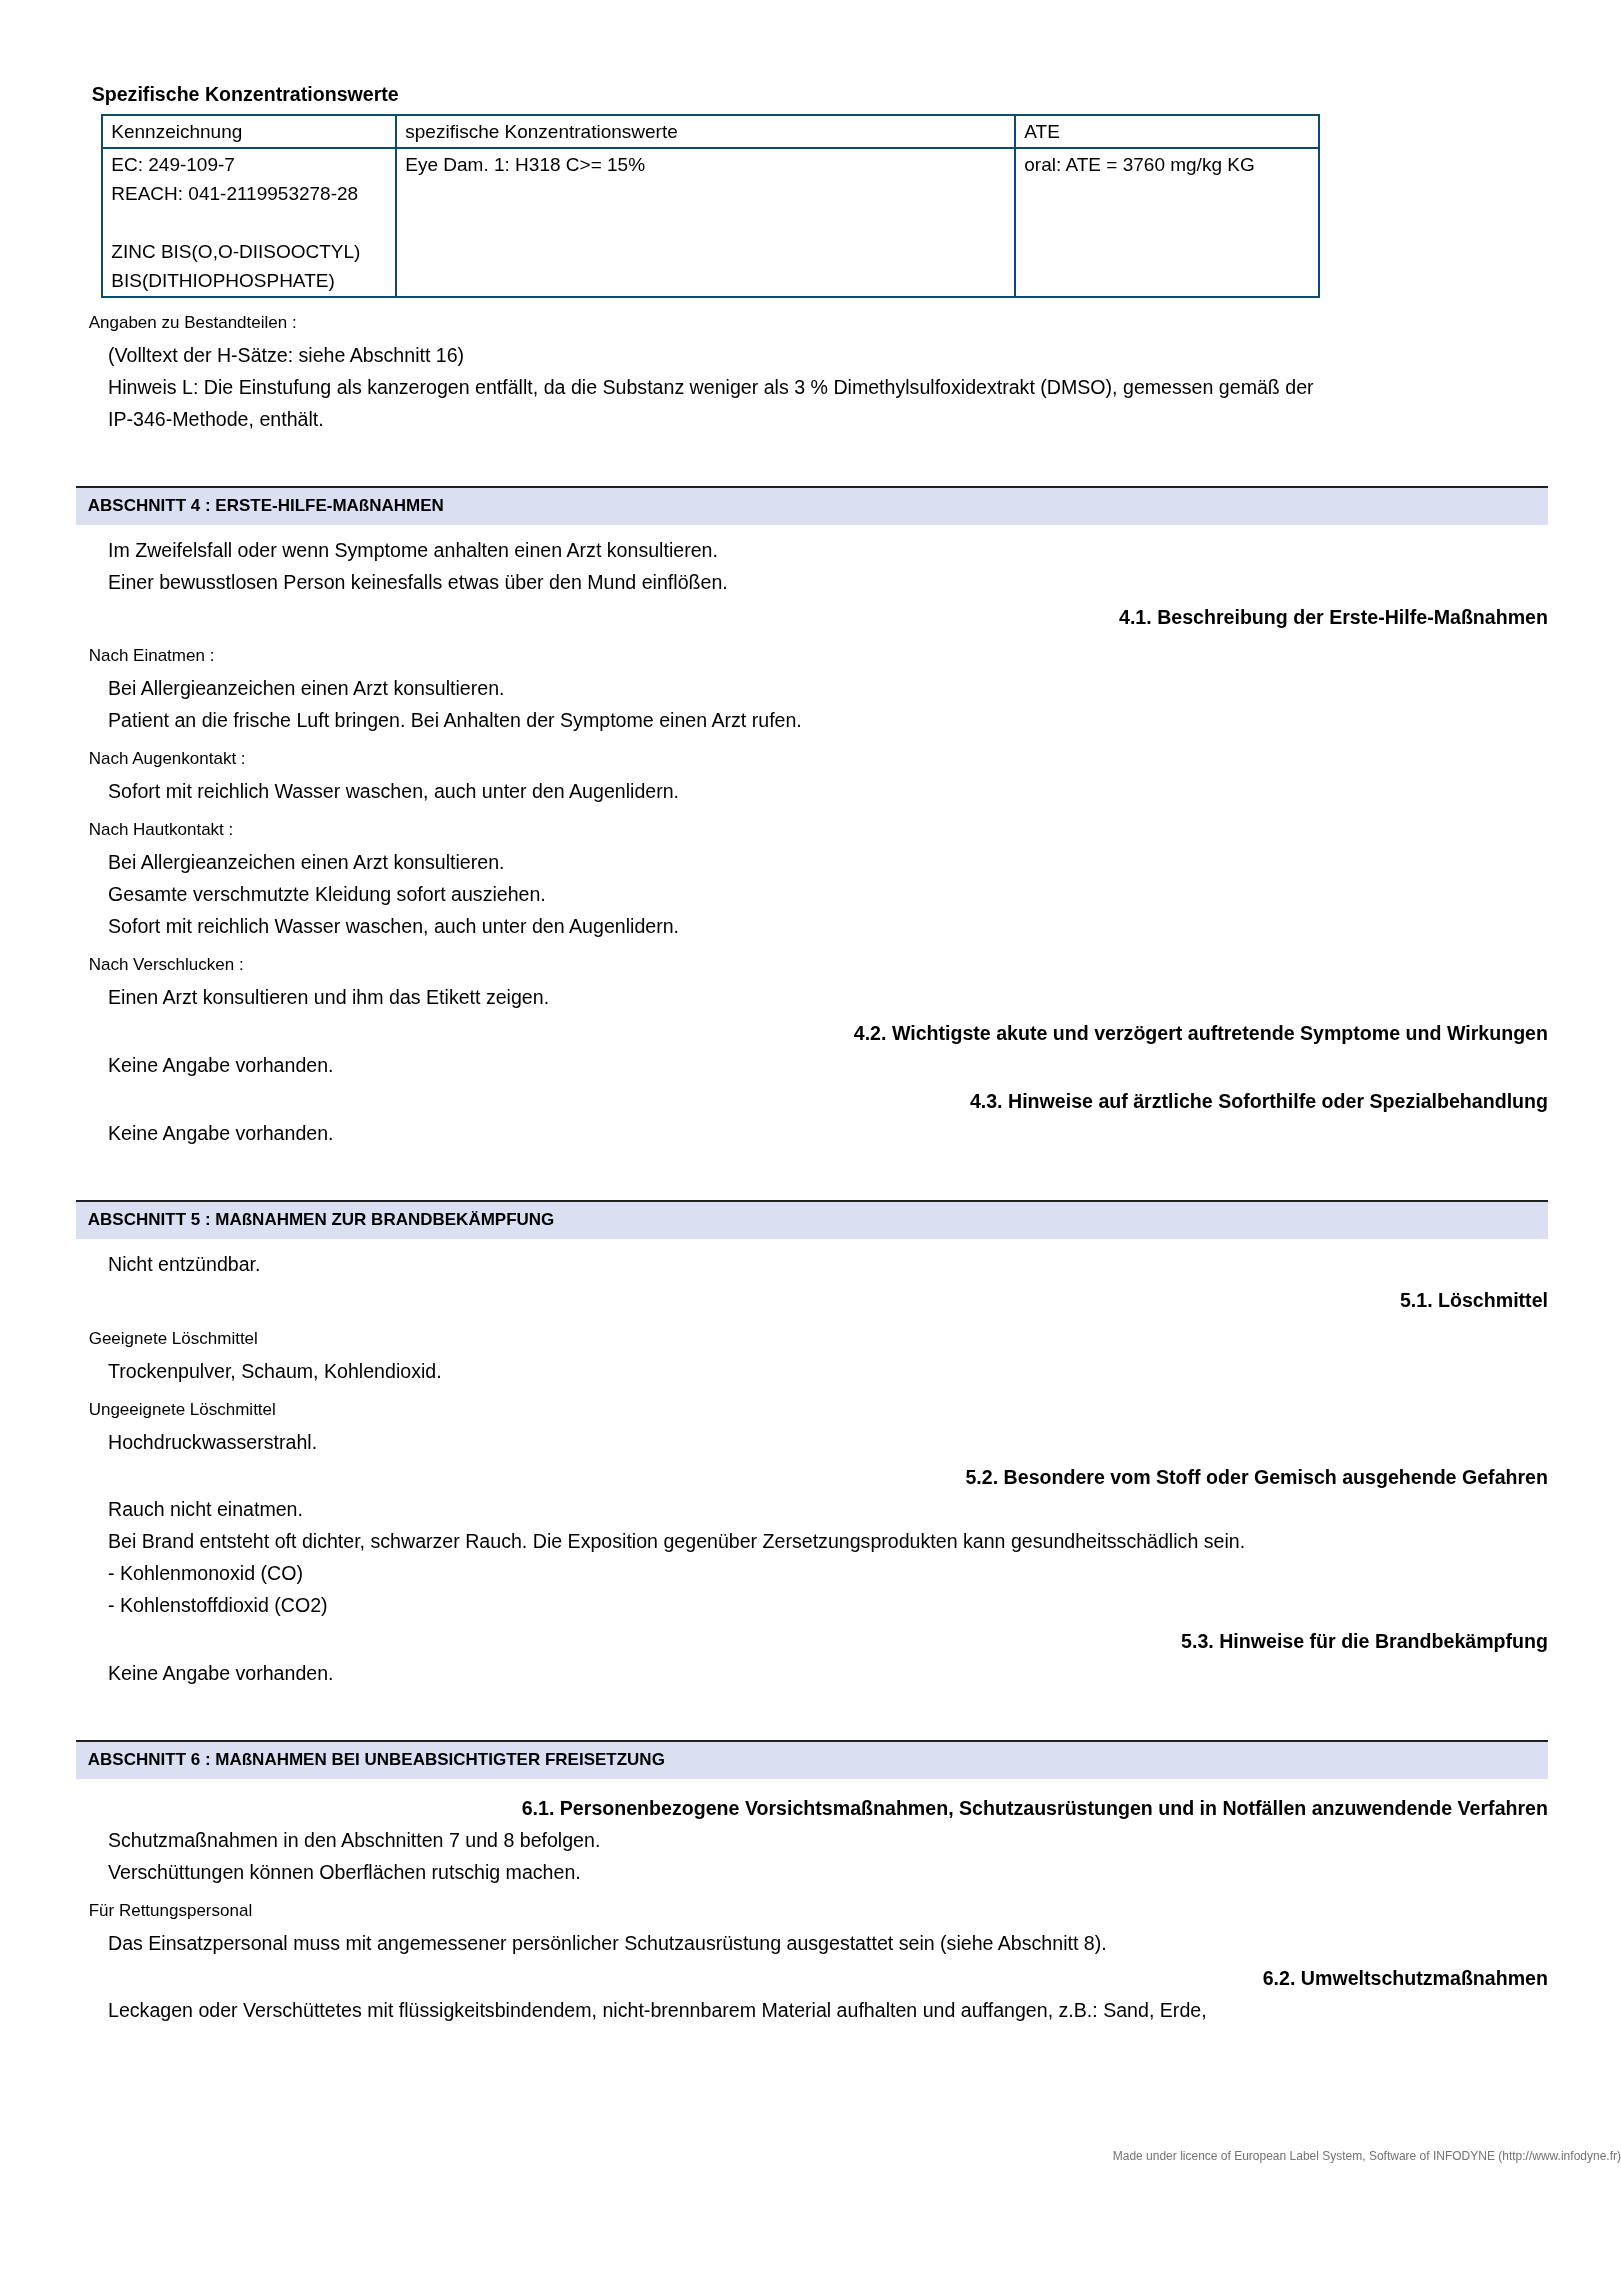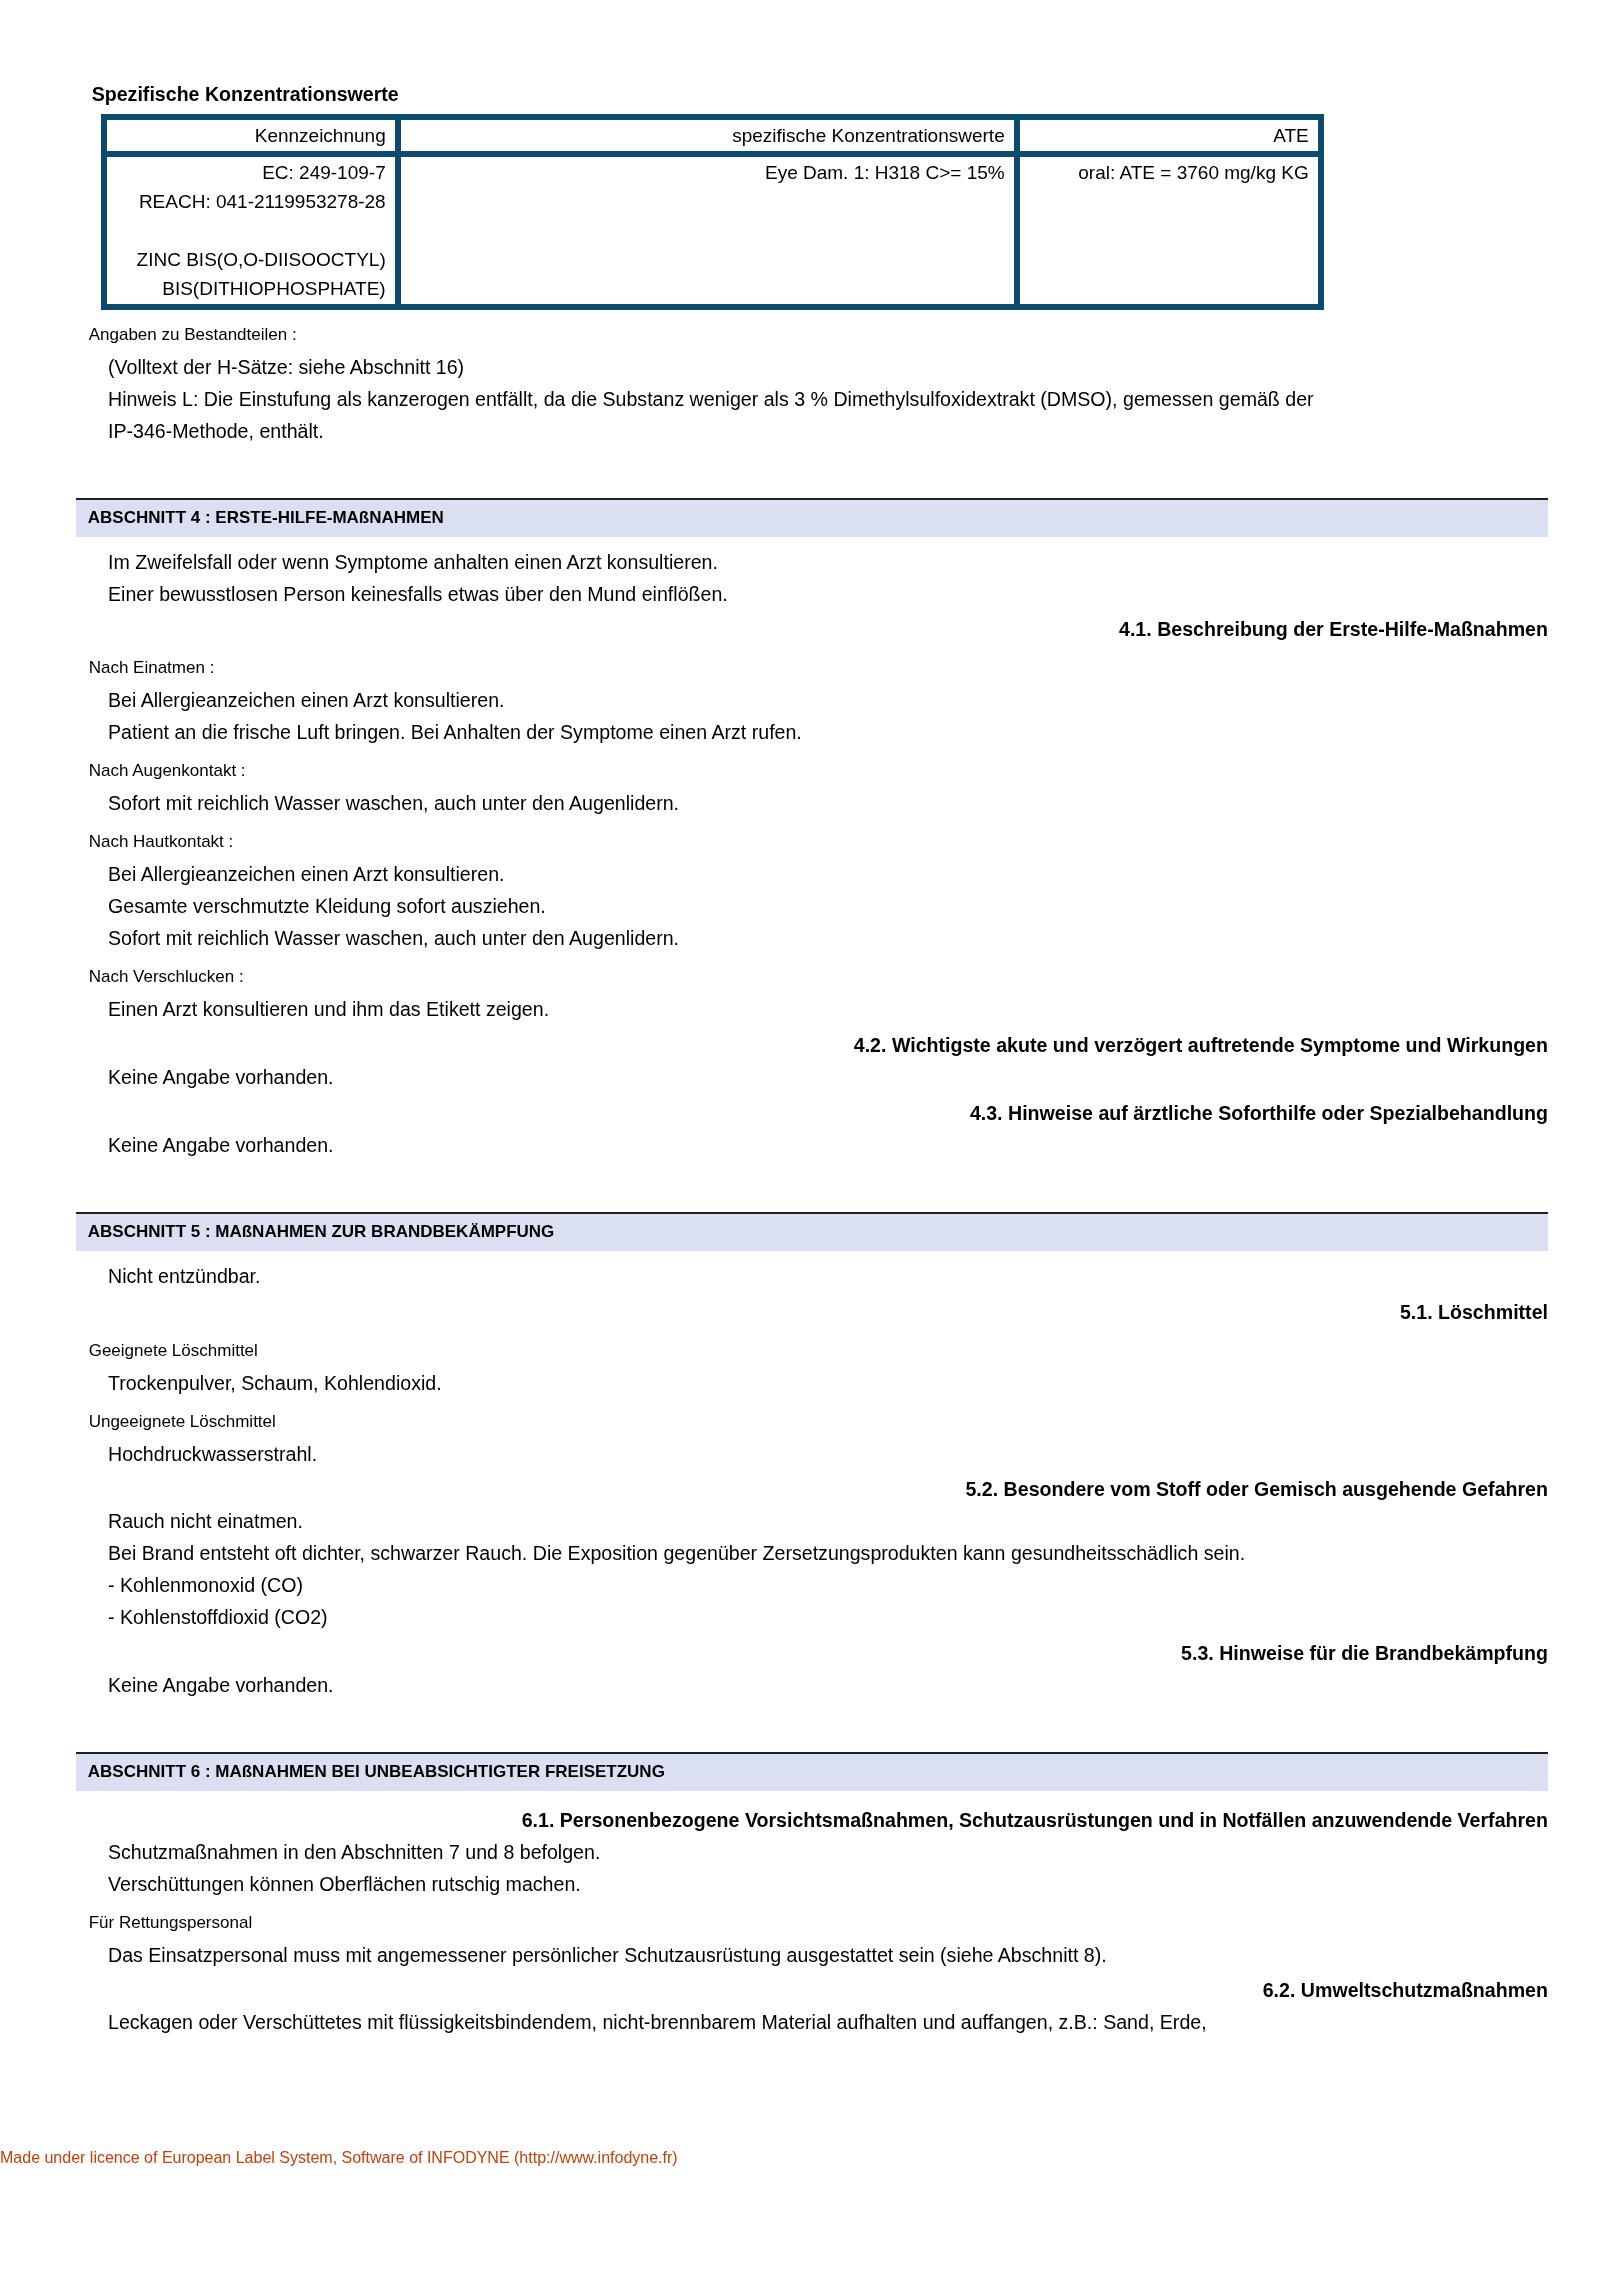--- a/index.html
+++ b/index.html
@@ -12,39 +12,39 @@
 
   
   .doc-header { border:2px solid #151515; background:#dce1f4; font-size:19px; line-height:26.5px; }
   .hdr-row1 { display:flex; justify-content:space-between; padding:2.9px 11.8px 1px 11.8px; border-bottom:1px solid #f3f5fb; }
   .hdr-row2 { padding:1px 11.8px 3.9px 11.8px; }
 
   
   .sct-heading { margin:19.6px 0 0 15.7px; font-weight:bold; font-size:19.6px; }
   .conc-table { border-collapse:collapse; margin:8.8px 0 0 24.5px; width:1217px; table-layout:fixed; font-size:19px; }
   .conc-table th, .conc-table td {
-    border:6px solid #0c4a6e; font-weight:normal; text-align:right;
+    border:2px solid #0c4a6e; font-weight:normal; text-align:left;
     vertical-align:top; padding:1px 8.8px; line-height:29px;
   }
   .col-c1 { width:294px; } .col-c2 { width:619px; } .col-c3 { width:304px; }
   .cell-line { min-height:29px; }
 
   
   .ln-body  { margin-left:32px; font-size:19.6px; line-height:32px; }
   .ln-label { margin-left:12.7px; font-size:17px; line-height:32px; font-weight:normal; margin-top:7px; }
   .ln-num   { margin-left:16.7px; font-size:19.6px; line-height:32px; font-weight:bold; margin-top:3.9px;text-align:right; }
   .components-block { margin-top:8.8px; }
 
   
   .section { margin-top:51px; }
   .section-bar { border-top:2.9px solid #202020; background:#dae0f2; font-weight:bold; font-size:17px; padding:7.8px 11.8px 8.8px 11.8px; }
   .section-body { padding-top:8.8px; }
 
   
-  .doc-footer { position:absolute; left:0; top:2149px; width:1621px; text-align:left; color:#c2410c; font-size:16px; }
+  .doc-footer { position:absolute; left:0; top:2149px; width:1621px; text-align:right; color:#737373; font-size:12px; }
 </style>
 </head>
 <body>
 
 <div class="page">
 
 
   <div class="sct-heading">Spezifische Konzentrationswerte</div>
 
   <table class="conc-table">

